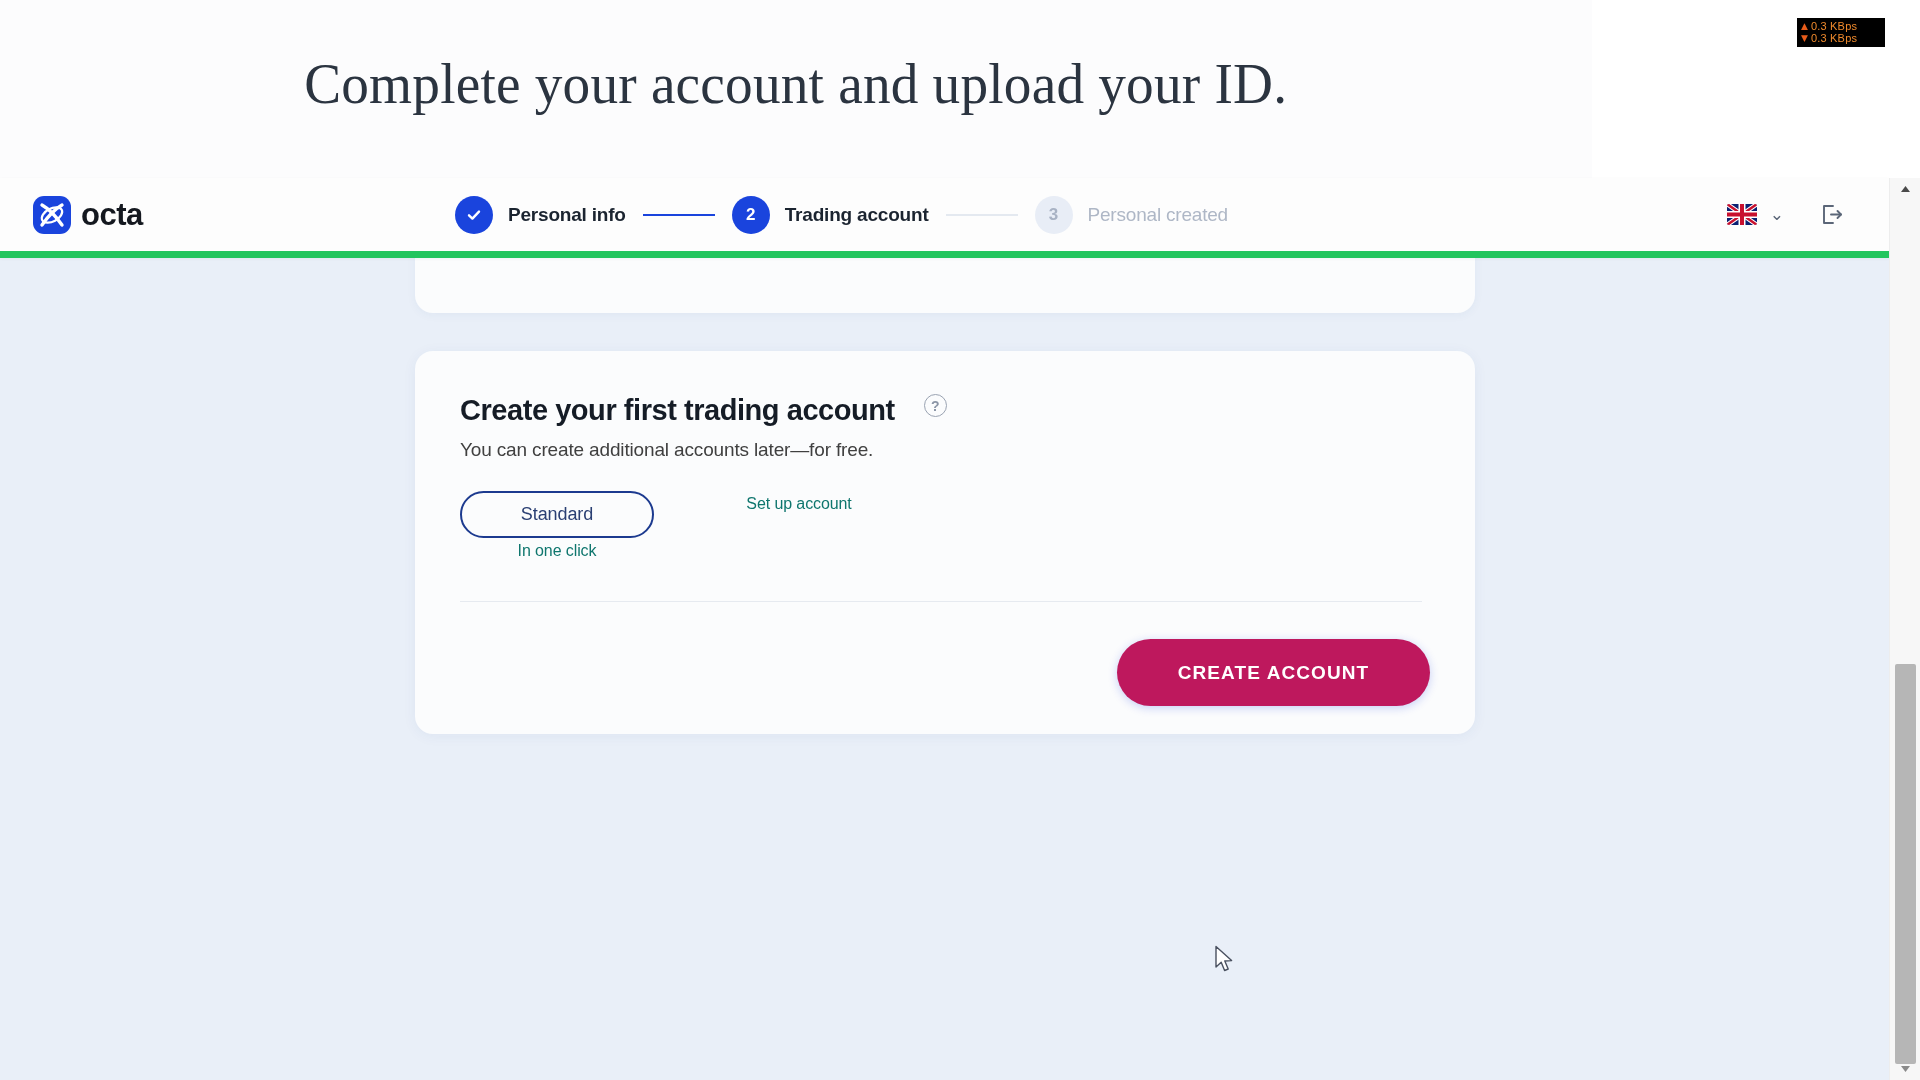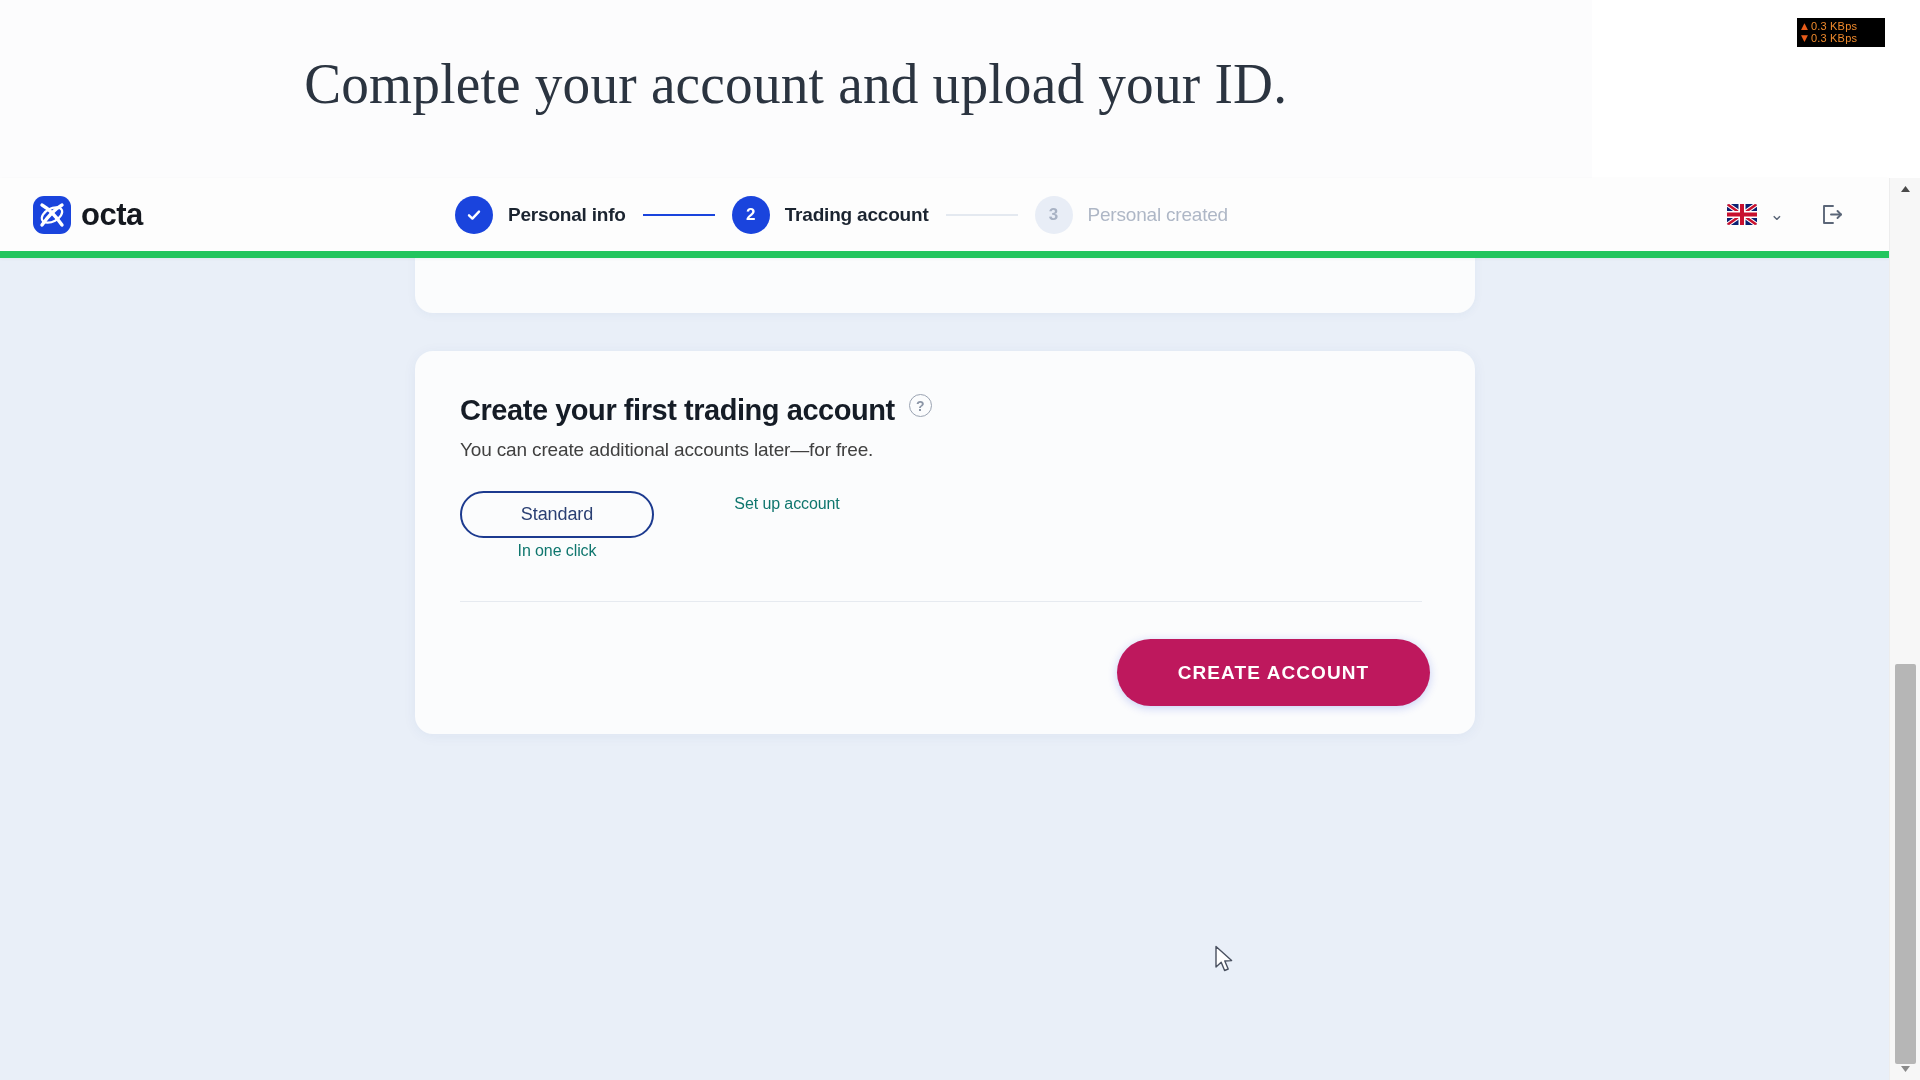--- a/index.html
+++ b/index.html
@@ -83,33 +83,33 @@
     position:absolute; left:415px; top:-120px; width:1060px; height:175px;
     background:#fbfcfd; border-radius:18px;
     box-shadow:0 2px 10px rgba(40,70,130,.05);
   }
   .card{
     position:absolute; left:415px; top:93px; width:1060px; height:383px;
     background:#fbfcfd; border-radius:18px;
     box-shadow:0 2px 14px rgba(40,70,130,.06);
   }
 
-  .card-title-row{ position:absolute; left:45px; top:42px; display:flex; align-items:flex-start; gap:14px; }
+  .card-title-row{ position:absolute; left:45px; top:42px; display:flex; align-items:flex-start; gap:29px; }
   .card-title{ font-size:29px; font-weight:700; color:#151c26; letter-spacing:-.45px; line-height:34px; }
   .help-icon{
     width:23px; height:23px; border-radius:50%; border:1.6px solid #9aa3b2;
     display:flex; align-items:center; justify-content:center;
     font-size:14px; color:#8b95a6; font-weight:600; margin-top:1px; cursor:pointer; flex:none;
   }
   .card-sub{
     position:absolute; left:45px; top:88px;
     font-size:19px; color:#404040; letter-spacing:-.15px; font-weight:400;
   }
 
-  .choices{ position:absolute; left:45px; top:140px; display:flex; gap:36px; }
+  .choices{ position:absolute; left:45px; top:140px; display:flex; gap:48px; }
   .choice{ width:194px; display:flex; flex-direction:column; align-items:center; }
   .pill{
     width:194px; height:47px; border-radius:26px;
     display:flex; align-items:center; justify-content:center;
     font-size:18px; cursor:pointer; background:transparent;
     letter-spacing:-.1px;
   }
   .pill.sel{ border:2px solid #1c3a8f; color:#2a3f73; font-weight:500; }
   .pill.unsel{ border:1.5px solid #e2e7ee; color:#2b333f; font-weight:400; }
   .choice-cap{ margin-top:4px; font-size:16px; color:#0f766e; letter-spacing:-.1px; }

